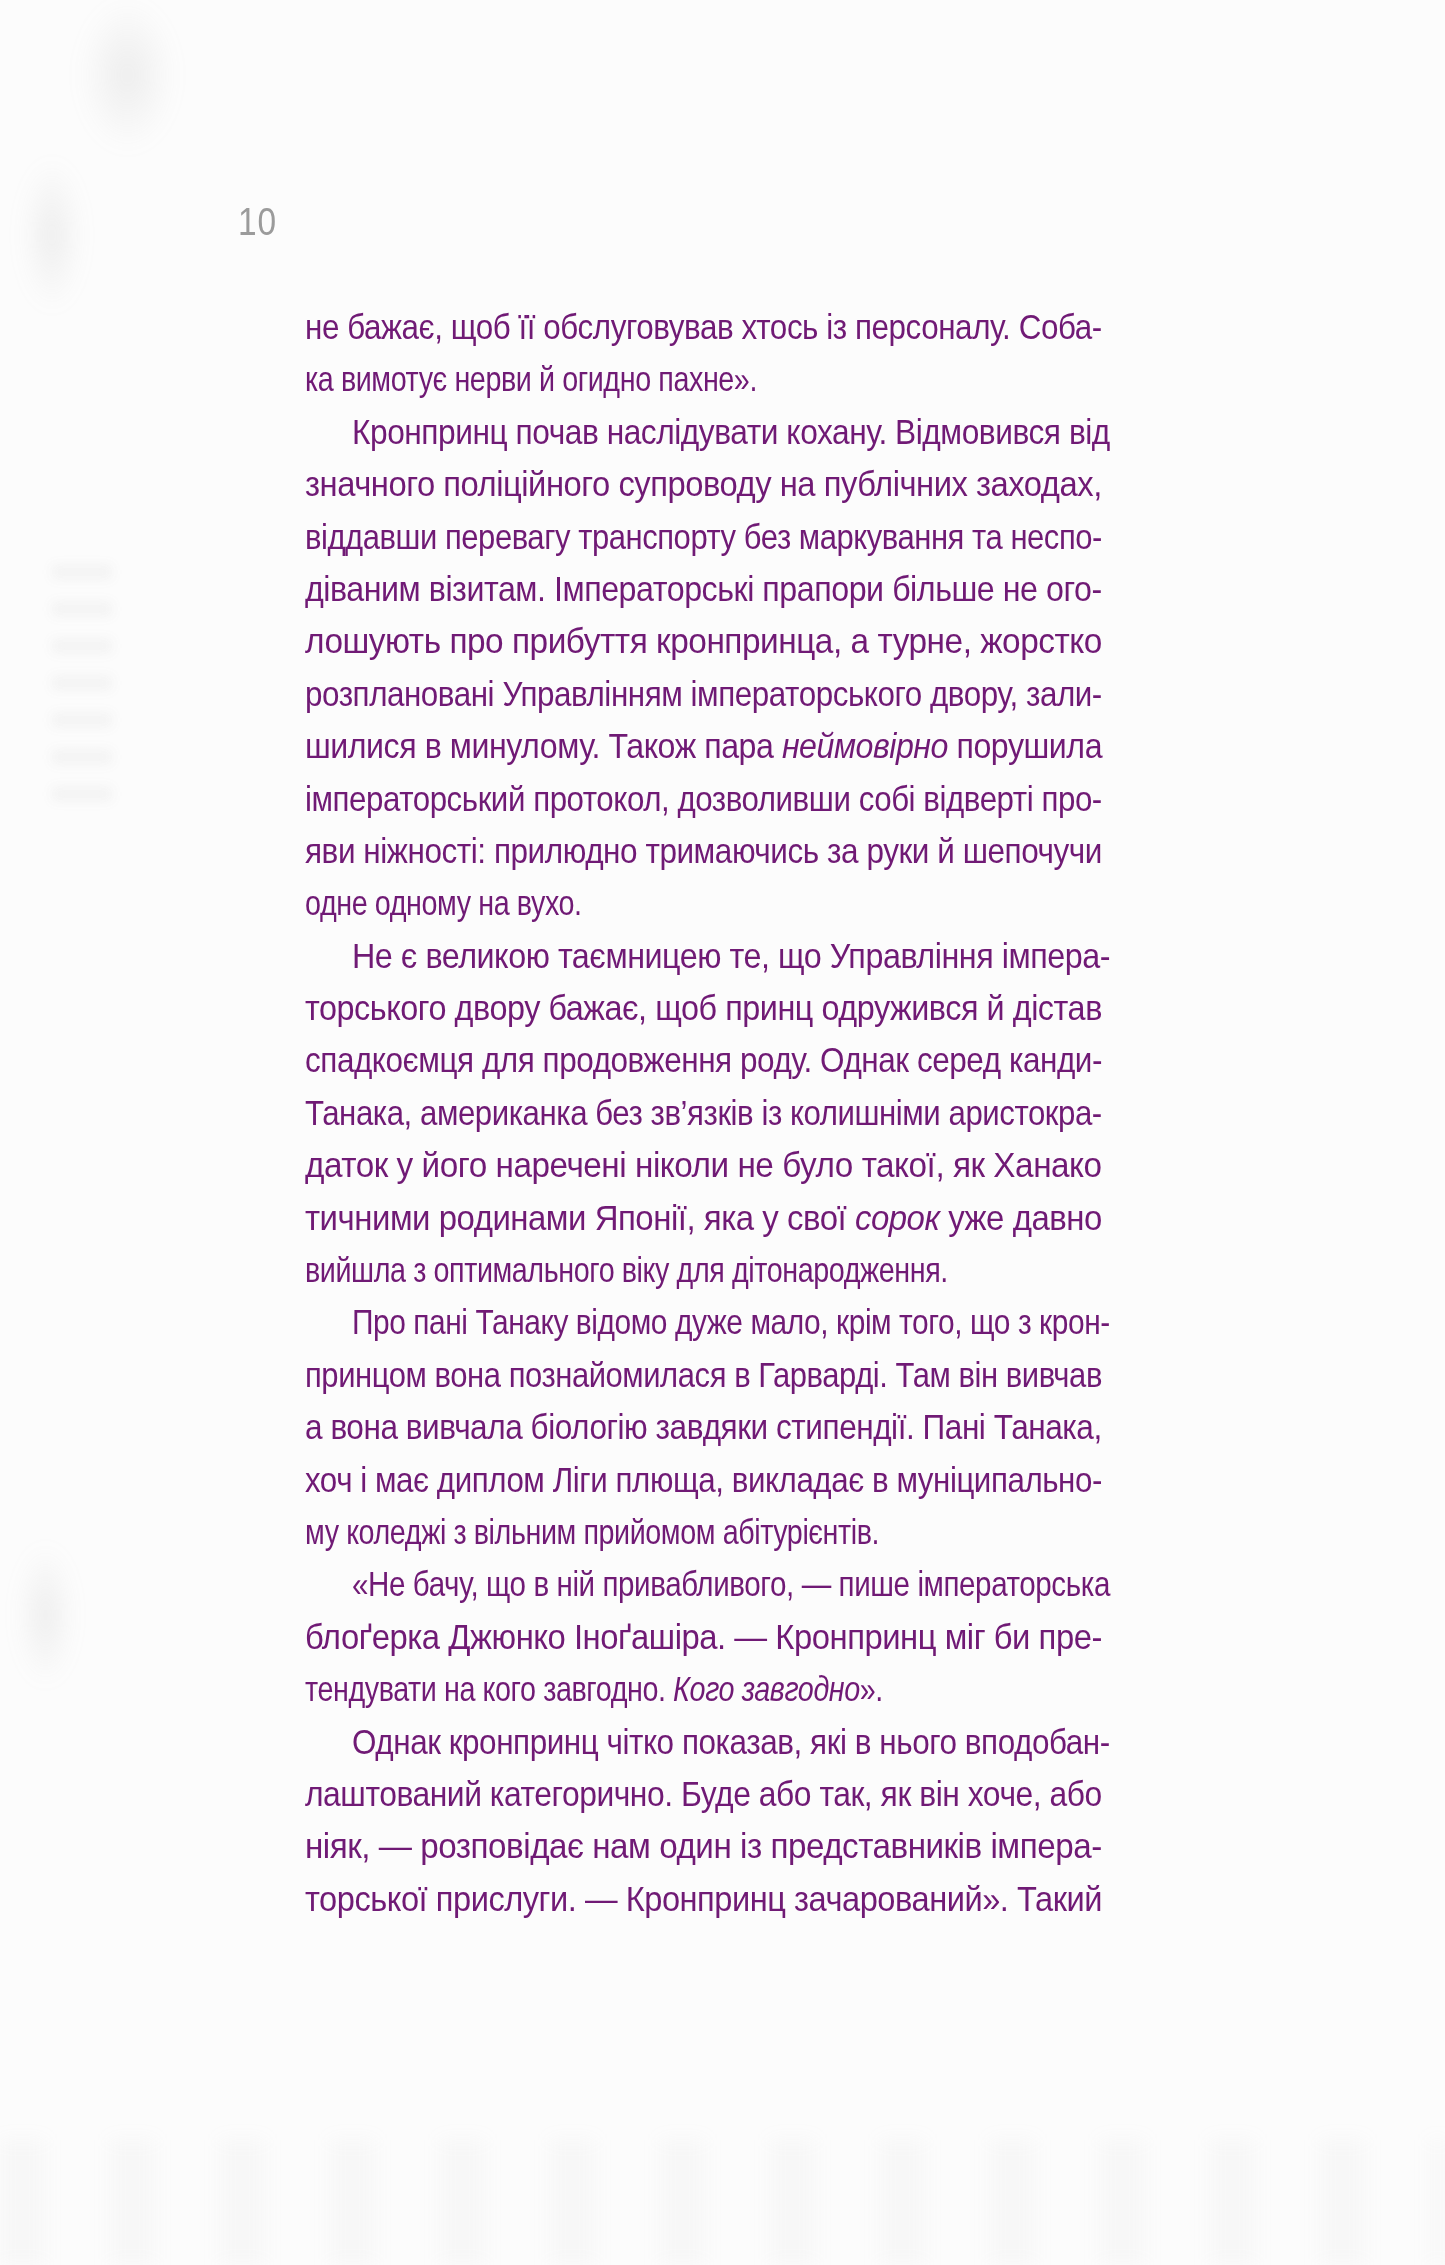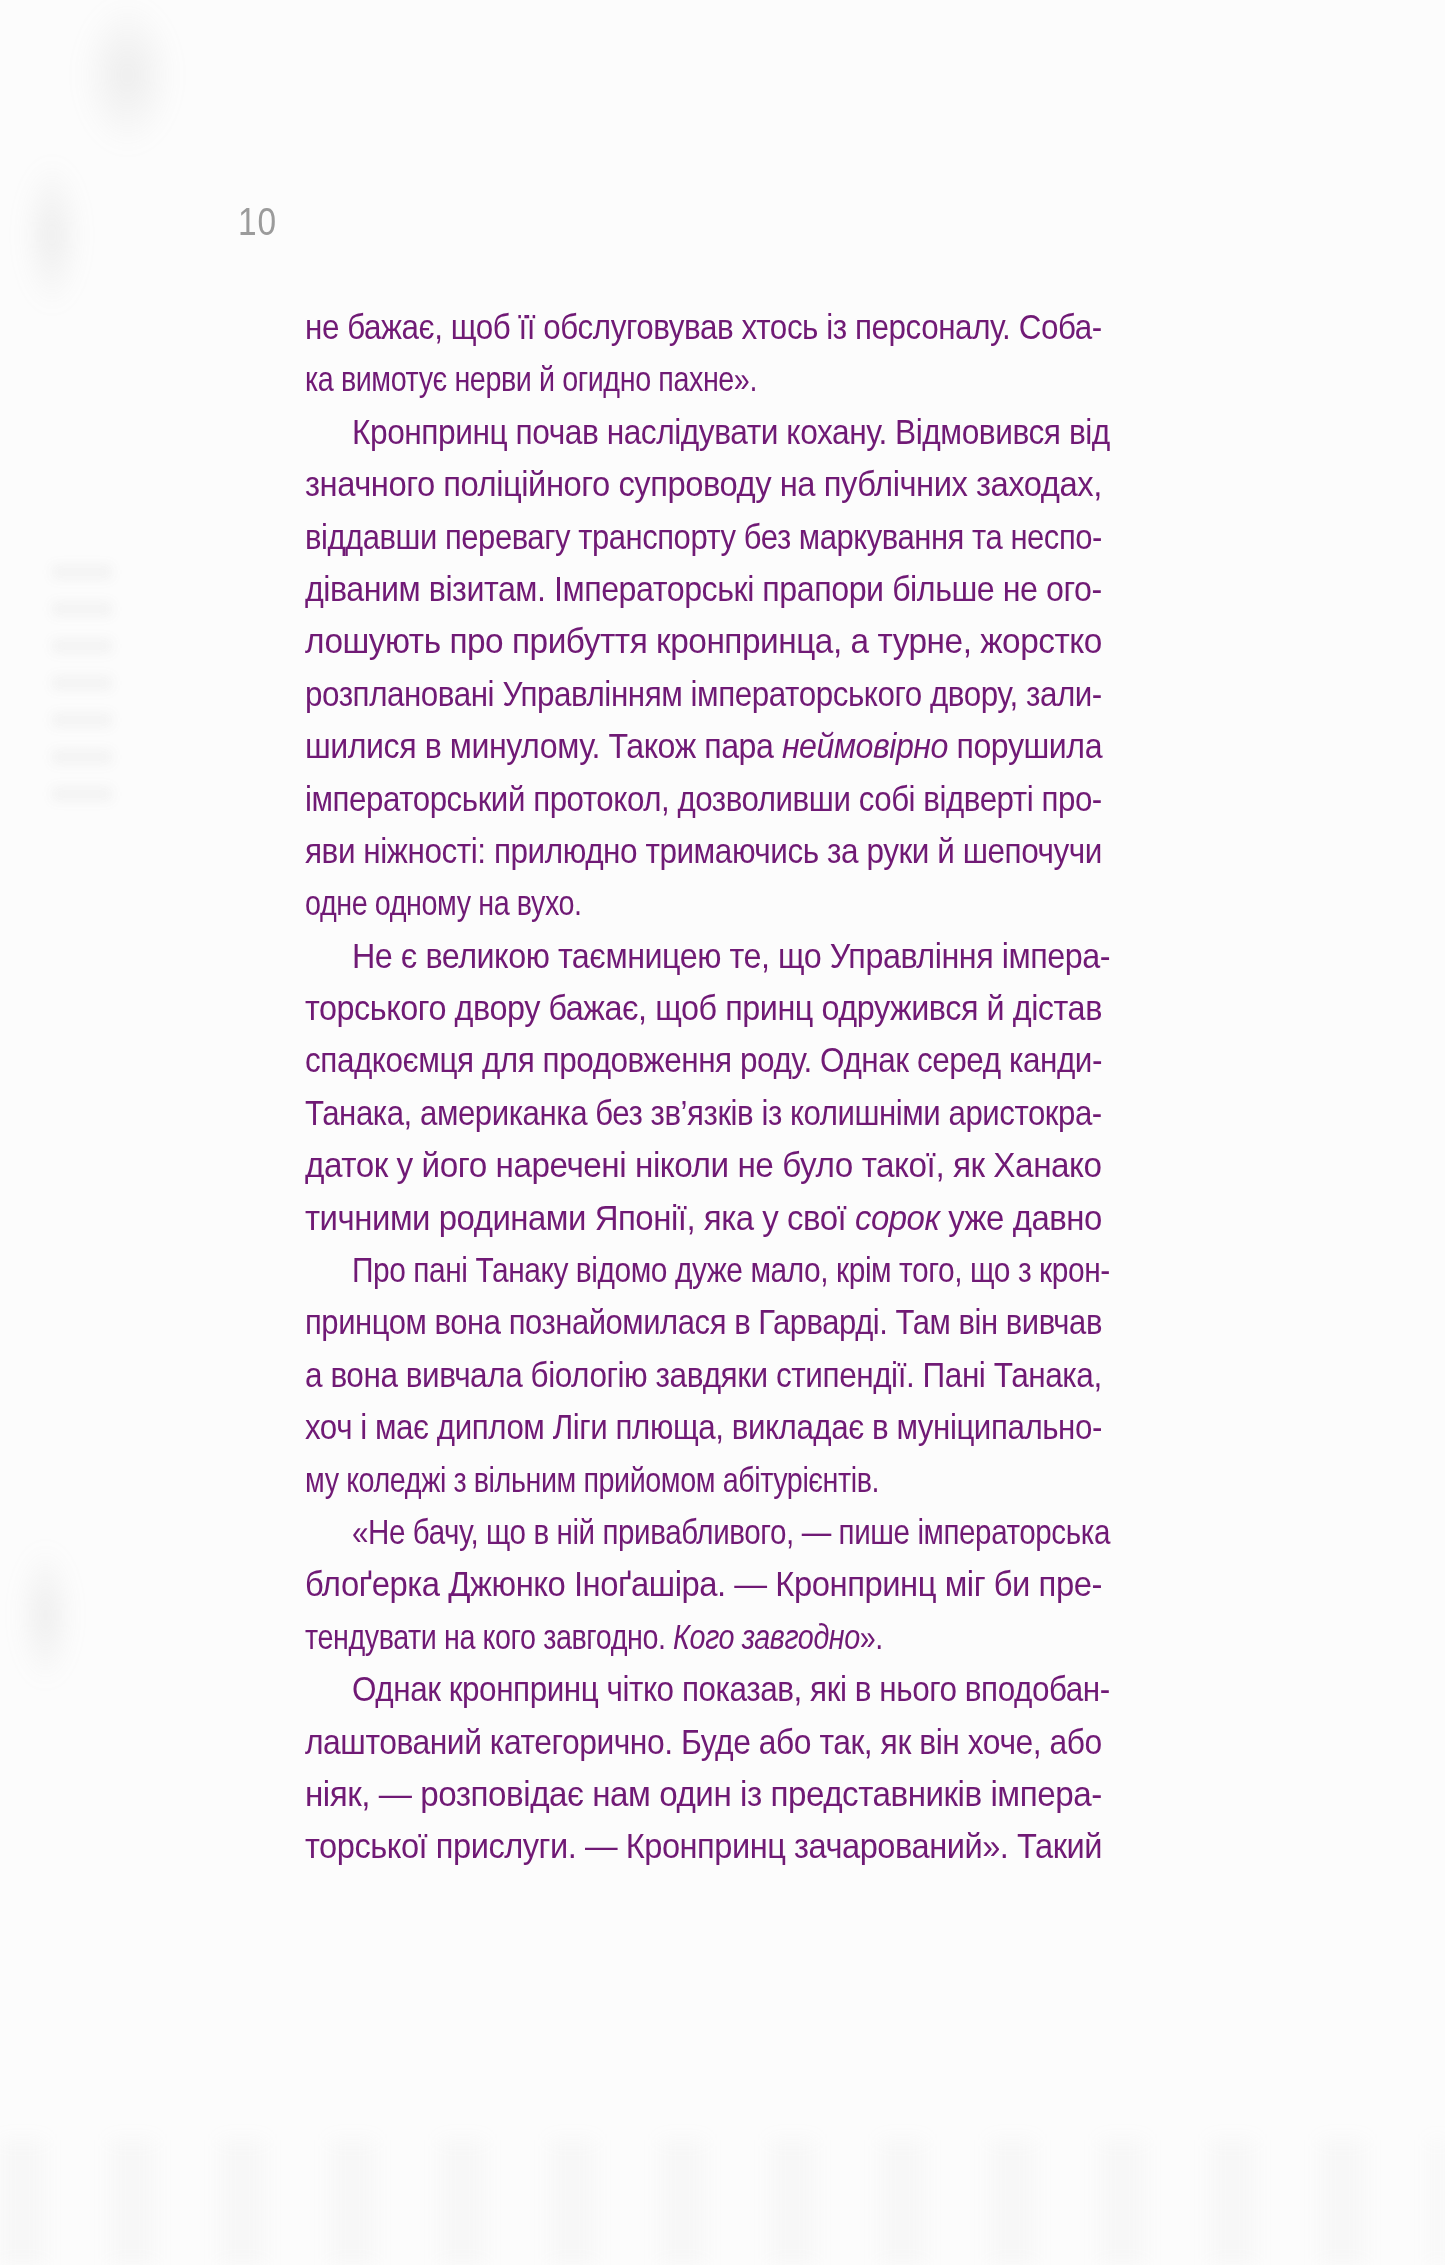--- a/index.html
+++ b/index.html
@@ -102,20 +102,21 @@
       <div class="line"><span class="line-inner" style="transform: scaleX(0.91845);"><span>шилися в минулому. Також пара </span><span class="it">неймовірно</span><span> порушила</span></span></div>
       <div class="line"><span class="line-inner" style="transform: scaleX(0.893447);"><span>імператорський протокол, дозволивши собі відверті про-</span></span></div>
       <div class="line"><span class="line-inner" style="transform: scaleX(0.900089);"><span>яви ніжності: прилюдно тримаючись за руки й шепочучи</span></span></div>
       <div class="line"><span class="line-inner" style="transform: scaleX(0.82);"><span>одне одному на вухо.</span></span></div>
       <div class="line ind"><span class="line-inner" style="transform: scaleX(0.92265);"><span>Не є великою таємницею те, що Управління імпера-</span></span></div>
       <div class="line"><span class="line-inner" style="transform: scaleX(0.92529);"><span>торського двору бажає, щоб принц одружився й дістав</span></span></div>
       <div class="line"><span class="line-inner" style="transform: scaleX(0.899444);"><span>спадкоємця для продовження роду. Однак серед канди-</span></span></div>
       <div class="line"><span class="line-inner" style="transform: scaleX(0.89113);"><span>Танака, американка без зв’язків із колишніми аристокра-</span></span></div>
       <div class="line"><span class="line-inner" style="transform: scaleX(0.951515);"><span>даток у його наречені ніколи не було такої, як Ханако</span></span></div>
       <div class="line"><span class="line-inner" style="transform: scaleX(0.941032);"><span>тичними родинами Японії, яка у свої </span><span class="it">сорок</span><span> уже давно</span></span></div>
+      <div class="line"><span class="line-inner" style="transform: scaleX(0.82);"><span>вийшла з оптимального віку для дітонародження.</span></span></div>
       <div class="line ind"><span class="line-inner" style="transform: scaleX(0.854106);"><span>Про пані Танаку відомо дуже мало, крім того, що з крон-</span></span></div>
       <div class="line"><span class="line-inner" style="transform: scaleX(0.885855);"><span>принцом вона познайомилася в Гарварді. Там він вивчав</span></span></div>
       <div class="line"><span class="line-inner" style="transform: scaleX(0.900907);"><span>а вона вивчала біологію завдяки стипендії. Пані Танака,</span></span></div>
       <div class="line"><span class="line-inner" style="transform: scaleX(0.894669);"><span>хоч і має диплом Ліги плюща, викладає в муніципально-</span></span></div>
       <div class="line"><span class="line-inner" style="transform: scaleX(0.82);"><span>му коледжі з вільним прийомом абітурієнтів.</span></span></div>
       <div class="line ind"><span class="line-inner" style="transform: scaleX(0.845184);"><span>«Не бачу, що в ній привабливого, — пише імператорська</span></span></div>
       <div class="line"><span class="line-inner" style="transform: scaleX(0.937361);"><span>блоґерка Джюнко Іноґашіра. — Кронпринц міг би пре-</span></span></div>
       <div class="line"><span class="line-inner" style="transform: scaleX(0.82);"><span>тендувати на кого завгодно. </span><span class="it">Кого завгодно</span><span>».</span></span></div>
       <div class="line ind"><span class="line-inner" style="transform: scaleX(0.898335);"><span>Однак кронпринц чітко показав, які в нього вподобан-</span></span></div>
       <div class="line"><span class="line-inner" style="transform: scaleX(0.908707);"><span>лаштований категорично. Буде або так, як він хоче, або</span></span></div>

